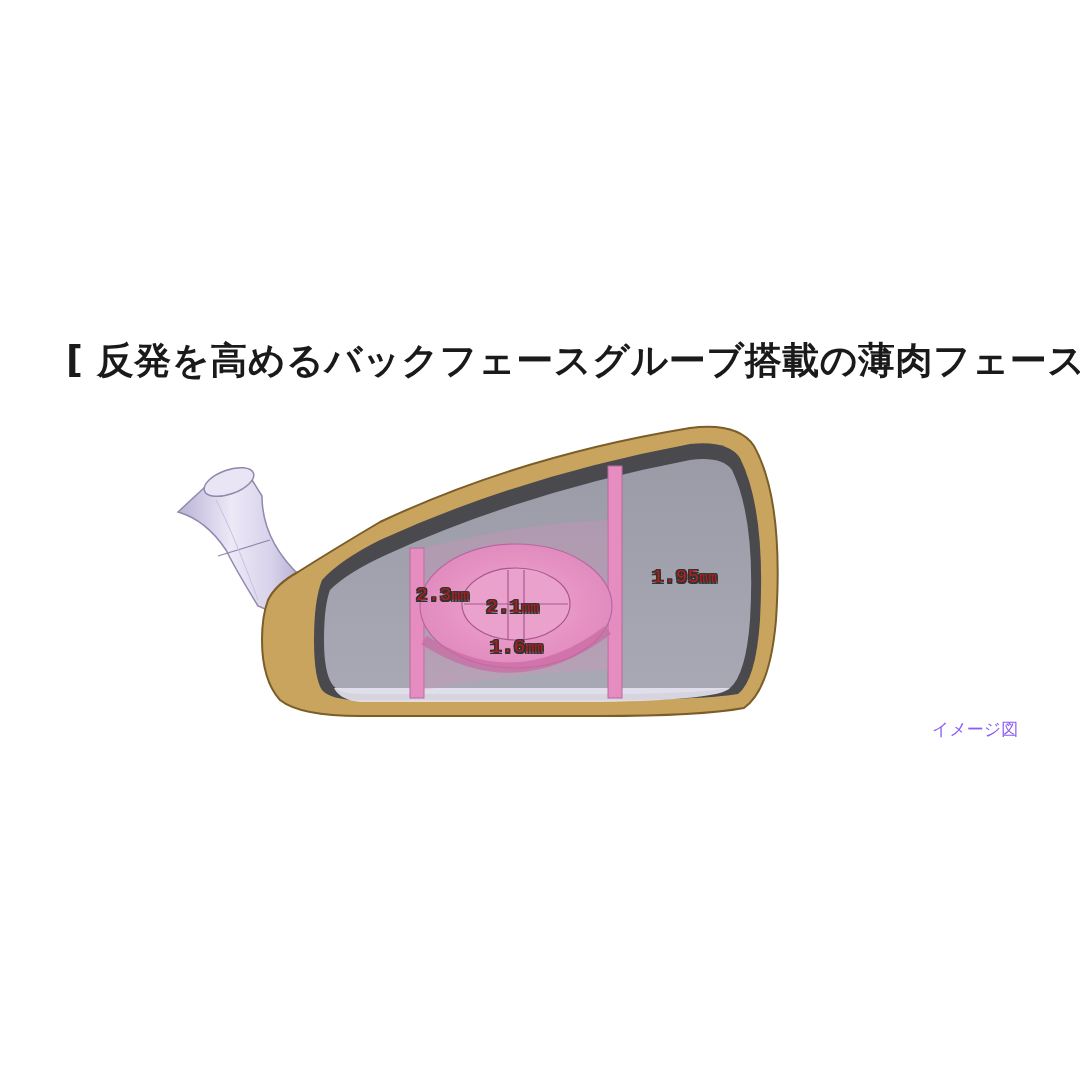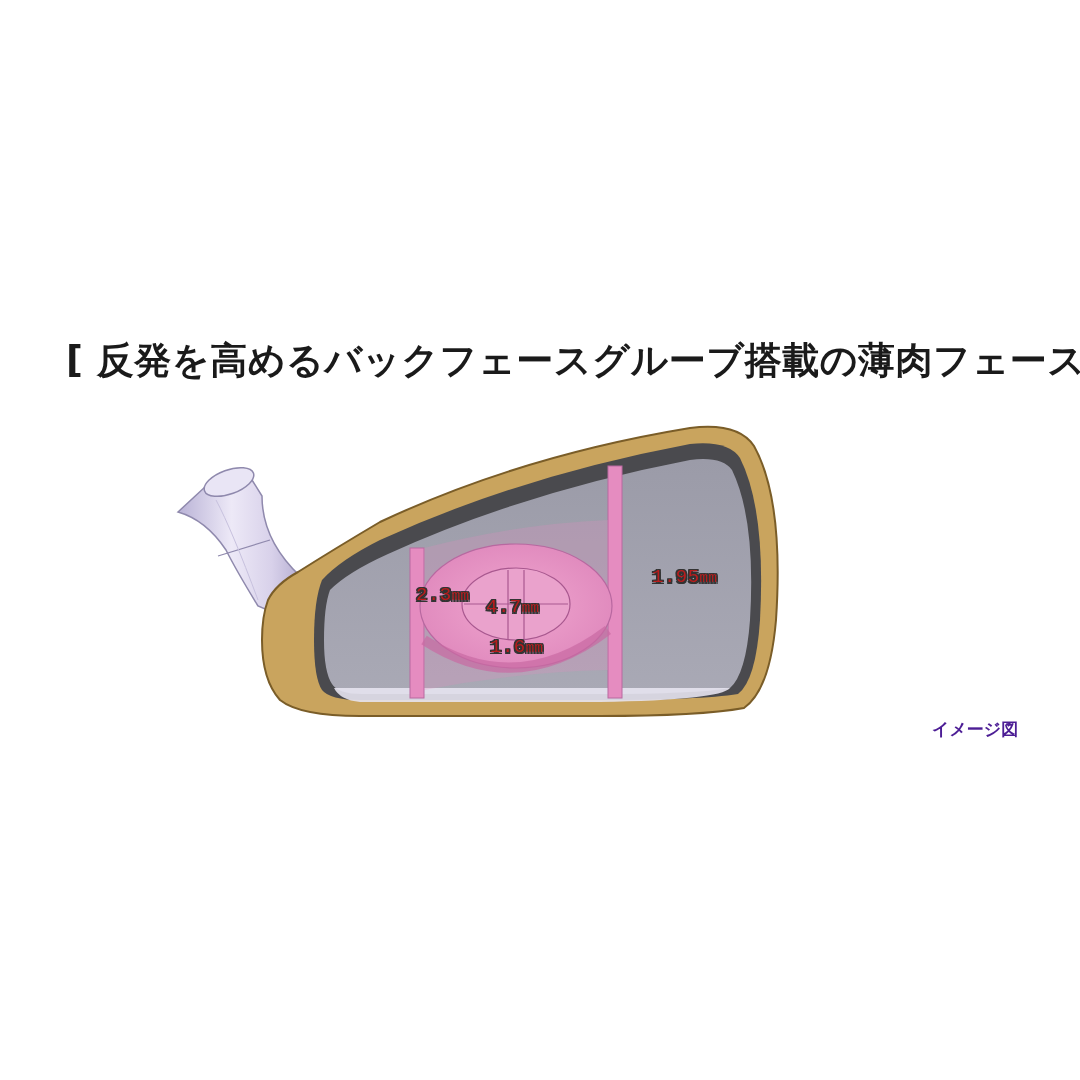--- a/index.html
+++ b/index.html
@@ -13,23 +13,22 @@
   .illustration { position: absolute; left: 0; top: 0; width: 1080px; height: 1080px; }
   .label {
     position: absolute; font-family: Liberation Mono, monospace;
     font-size: 19px; color: #b91c1c; letter-spacing: 0.5px;
     text-shadow: -1.5px -1.5px 0 #333, 1.5px -1.5px 0 #333, -1.5px 1.5px 0 #333, 1.5px 1.5px 0 #333,
                  0 1.5px 0 #333, 0 -1.5px 0 #333, 1.5px 0 0 #333, -1.5px 0 0 #333;
     white-space: nowrap;
   }
   .label .unit { font-size: 14px; }
   .caption {
-    position: absolute; left: 932px; top: 718px; font-size: 17px; color: #4c1d95;
+    position: absolute; left: 932px; top: 718px; font-size: 17px; color: #8b5cf6;
     white-space: nowrap;
-    font-weight: bold;
   }
 </style>
 </head>
 <body>
 
 <div class="title">[ 反発を高めるバックフェースグルーブ搭載の薄肉フェース ]</div>
 
 <svg class="illustration" viewBox="0 0 1080 1080" xmlns="http://www.w3.org/2000/svg">
   <defs>
     <linearGradient id="hoselGrad" x1="0" y1="0" x2="1" y2="0">
@@ -91,19 +90,19 @@
   </g>
 </svg>
 
 <div class="label" style="left:652px; top:566px;">
   <span>1.95</span><span class="unit">mm</span>
 </div>
 <div class="label" style="left:416px; top:584px;">
   <span>2.3</span><span class="unit">mm</span>
 </div>
 <div class="label" style="left:486px; top:596px;">
-  <span>4.7</span><span class="unit">mm</span>
+  <span>2.1</span><span class="unit">mm</span>
 </div>
 <div class="label" style="left:490px; top:636px;">
   <span>1.6</span><span class="unit">mm</span>
 </div>
 
 <div class="caption">イメージ図</div>
 
 </body></html>

